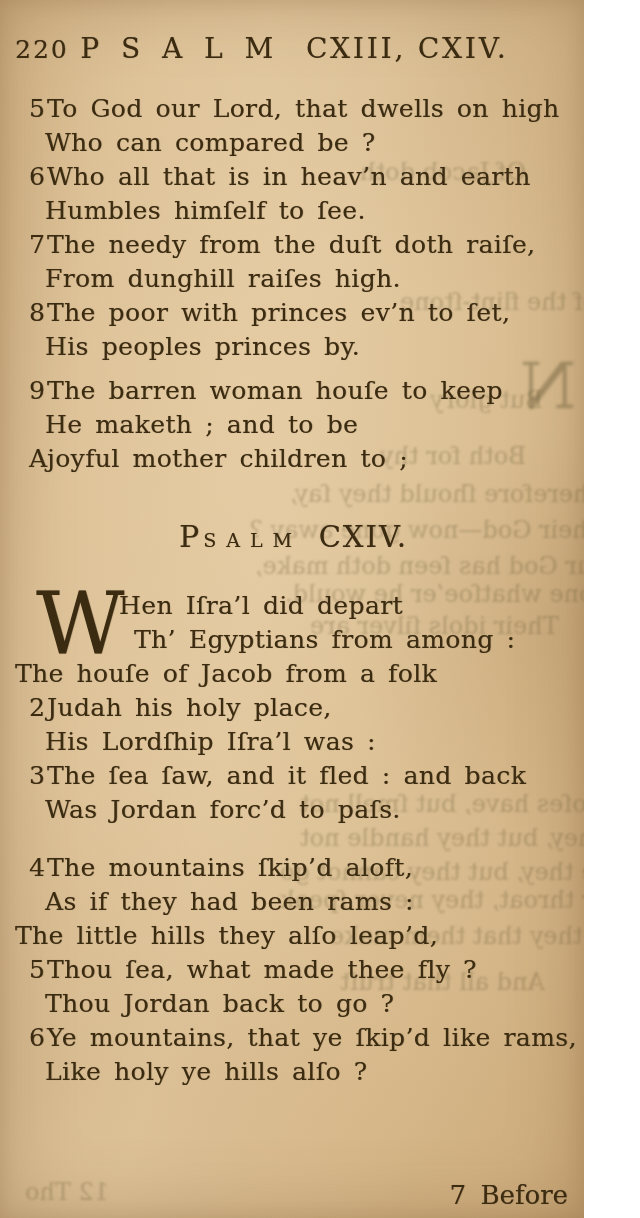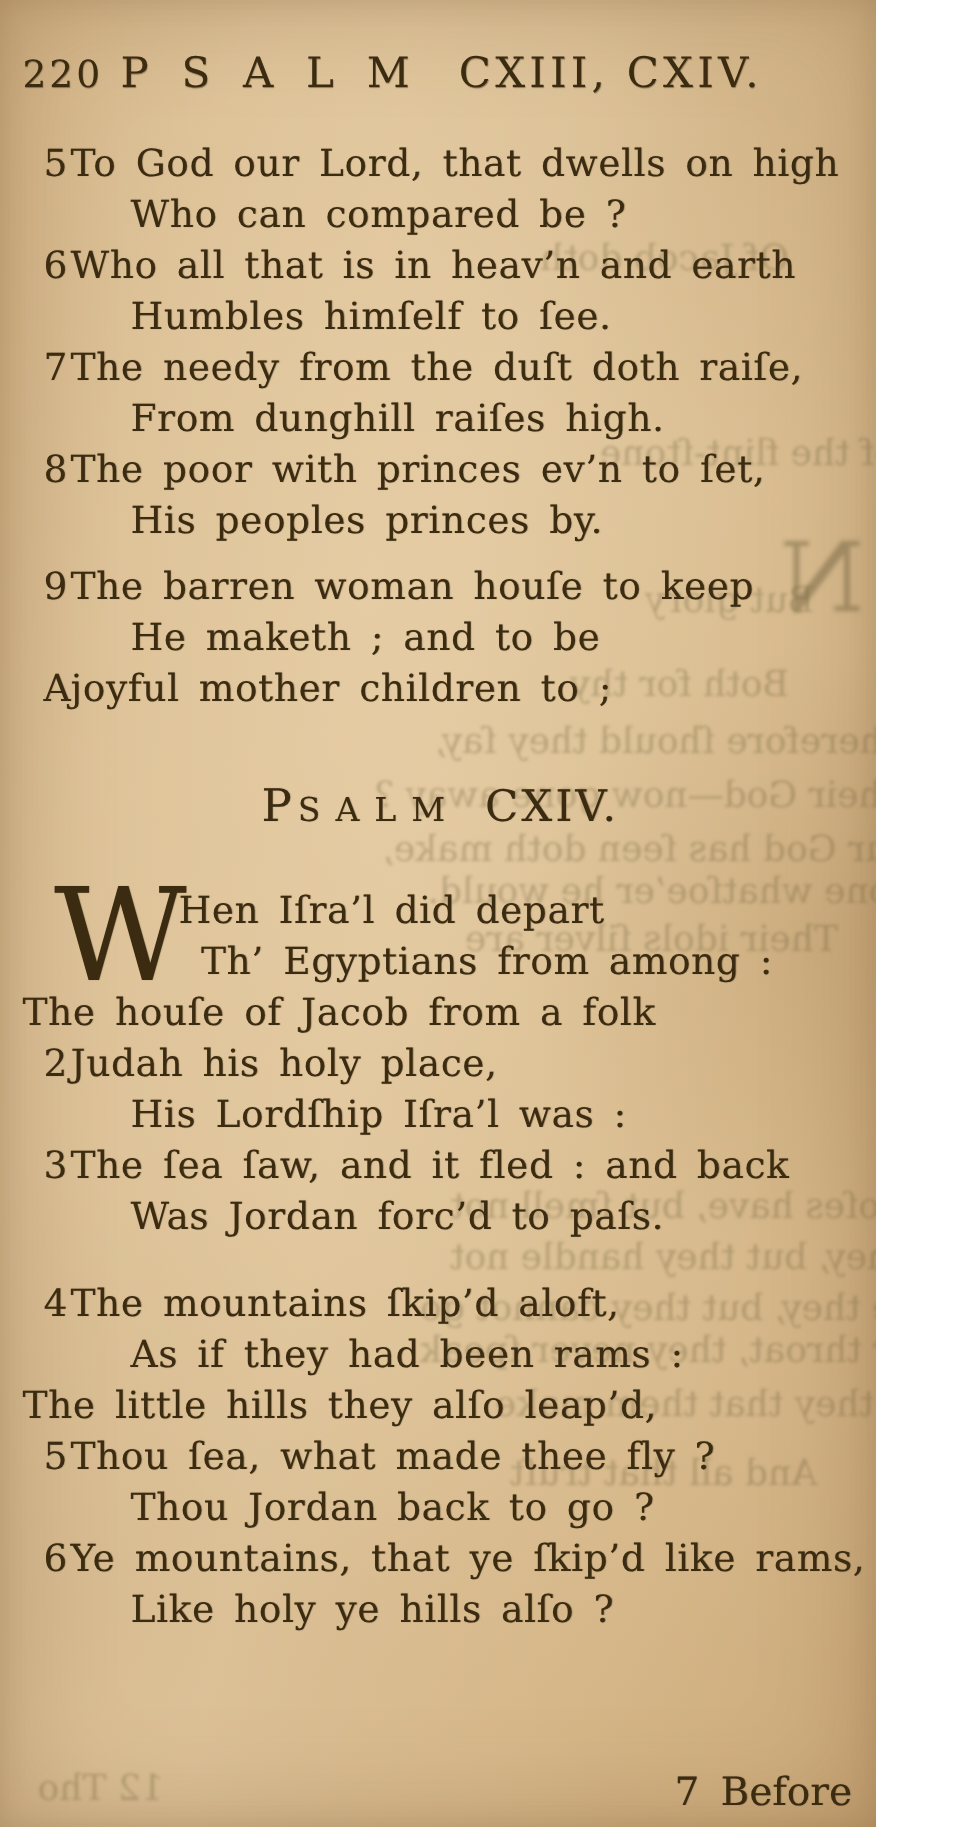--- a/index.html
+++ b/index.html
@@ -51,21 +51,21 @@
   .line {
     position: relative;
     font-size: 25px;
     line-height: 34px;
     letter-spacing: 0.4px;
     word-spacing: 4.5px;
     white-space: nowrap;
   }
   .line .vtext { display: inline-block; }
   .line.num   .vtext { margin-left: 32px; }
-  .line.indent .vtext { margin-left: 72px; }
+  .line.indent .vtext { margin-left: 30px; }
   .line.flush  .vtext { margin-left: 0px; }
   .line.drop1  .vtext { margin-left: 104px; }
   .line.drop2  .vtext { margin-left: 119px; }
   .line .vnum {
     position: absolute;
     left: 14px; top: 0;
     font-size: 25px;
   }
   #stanza-a { margin-top: 14px; }
   #stanza-b { margin-top: 10px; }
@@ -76,21 +76,21 @@
   .psalm-heading {
     position: relative;
     z-index: 2;
     margin: 44px 0 32px 0;
     text-align: center;
     font-weight: normal;
     line-height: 34px;
     letter-spacing: 1px;
   }
   .psalm-heading .hp-initial { font-size: 30px; }
-  .psalm-heading .hp-small   { font-size: 22px; letter-spacing: 10px; margin-left: 3px; }
+  .psalm-heading .hp-small   { font-size: 19px; letter-spacing: 10px; margin-left: 3px; }
   .psalm-heading .hp-num     { font-size: 29px; letter-spacing: 2px; margin-left: 8px; text-align: right; }
 
   
   .dropcap {
     position: absolute;
     left: 21px; top: 0px;
     font-size: 86px;
     line-height: 68px;
     letter-spacing: 0;
   }

